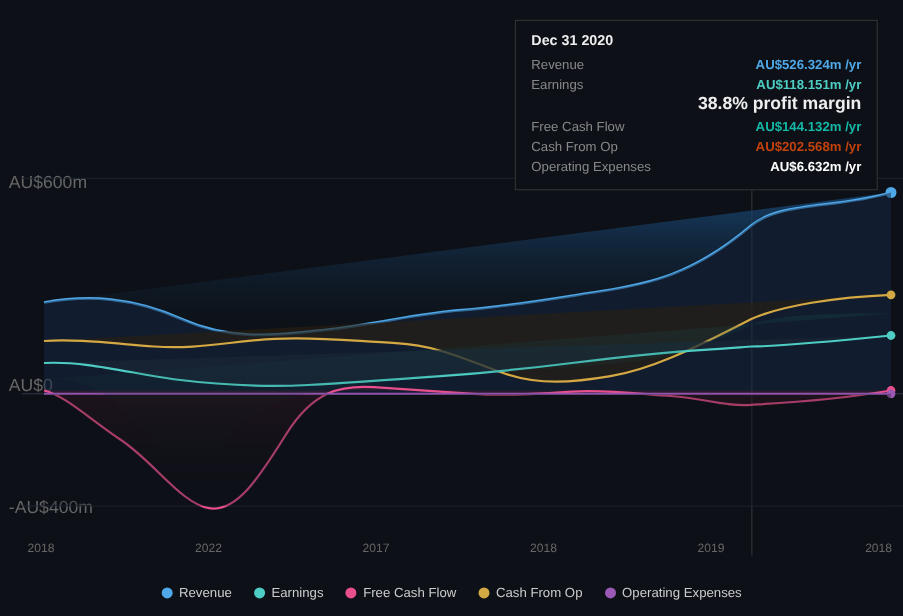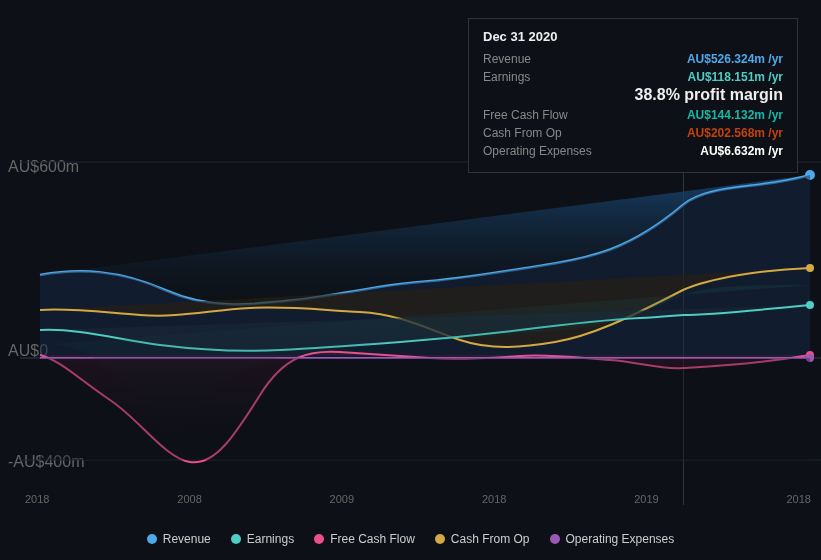--- a/index.html
+++ b/index.html
@@ -223,22 +223,22 @@
     <circle cx="810" cy="358" r="4" fill="#9b59b6"></circle>
 
     <path d="M 40,345 C 60,342 85,348 110,370 C 135,392 155,415 175,440 C 195,415 210,390 235,375 C 260,360 285,355 310,352 C 335,349 360,345 395,342 C 430,339 460,338 490,336 C 520,334 550,332 580,328 C 610,324 640,315 683,295 C 710,285 760,285 810,285" fill="url(#tealGrad)" opacity="0.3" stroke="none"></path>
     <path d="M 40,345 C 60,342 85,348 110,370 C 135,392 155,415 175,440 C 195,415 210,390 235,375 C 260,360 285,355 310,352 C 335,349 360,345 395,342 C 430,339 460,338 490,336 C 520,334 550,332 580,328 C 610,324 640,315 683,295 C 710,285 760,285 810,285" fill="none" stroke="#4ecdc4" stroke-width="0"></path>
 
     <path d="M 40,358 L 40,460 L 810,460 L 810,358 Z" fill="#0d1117" opacity="0.3"></path>
   </svg>
 
   <div style="position:absolute;bottom:55px;left:25px;right:10px;display:flex;justify-content:space-between;">
     <span class="x-label">2018</span>
-    <span class="x-label">2008</span>
-    <span class="x-label">2009</span>
+    <span class="x-label">2022</span>
+    <span class="x-label">2017</span>
     <span class="x-label">2018</span>
     <span class="x-label">2019</span>
     <span class="x-label">2018</span>
   </div>
 
   <div class="legend">
     <div class="legend-item">
       <div class="legend-dot" style="background:#4fa8e8;"></div>
       <span>Revenue</span>
     </div>

